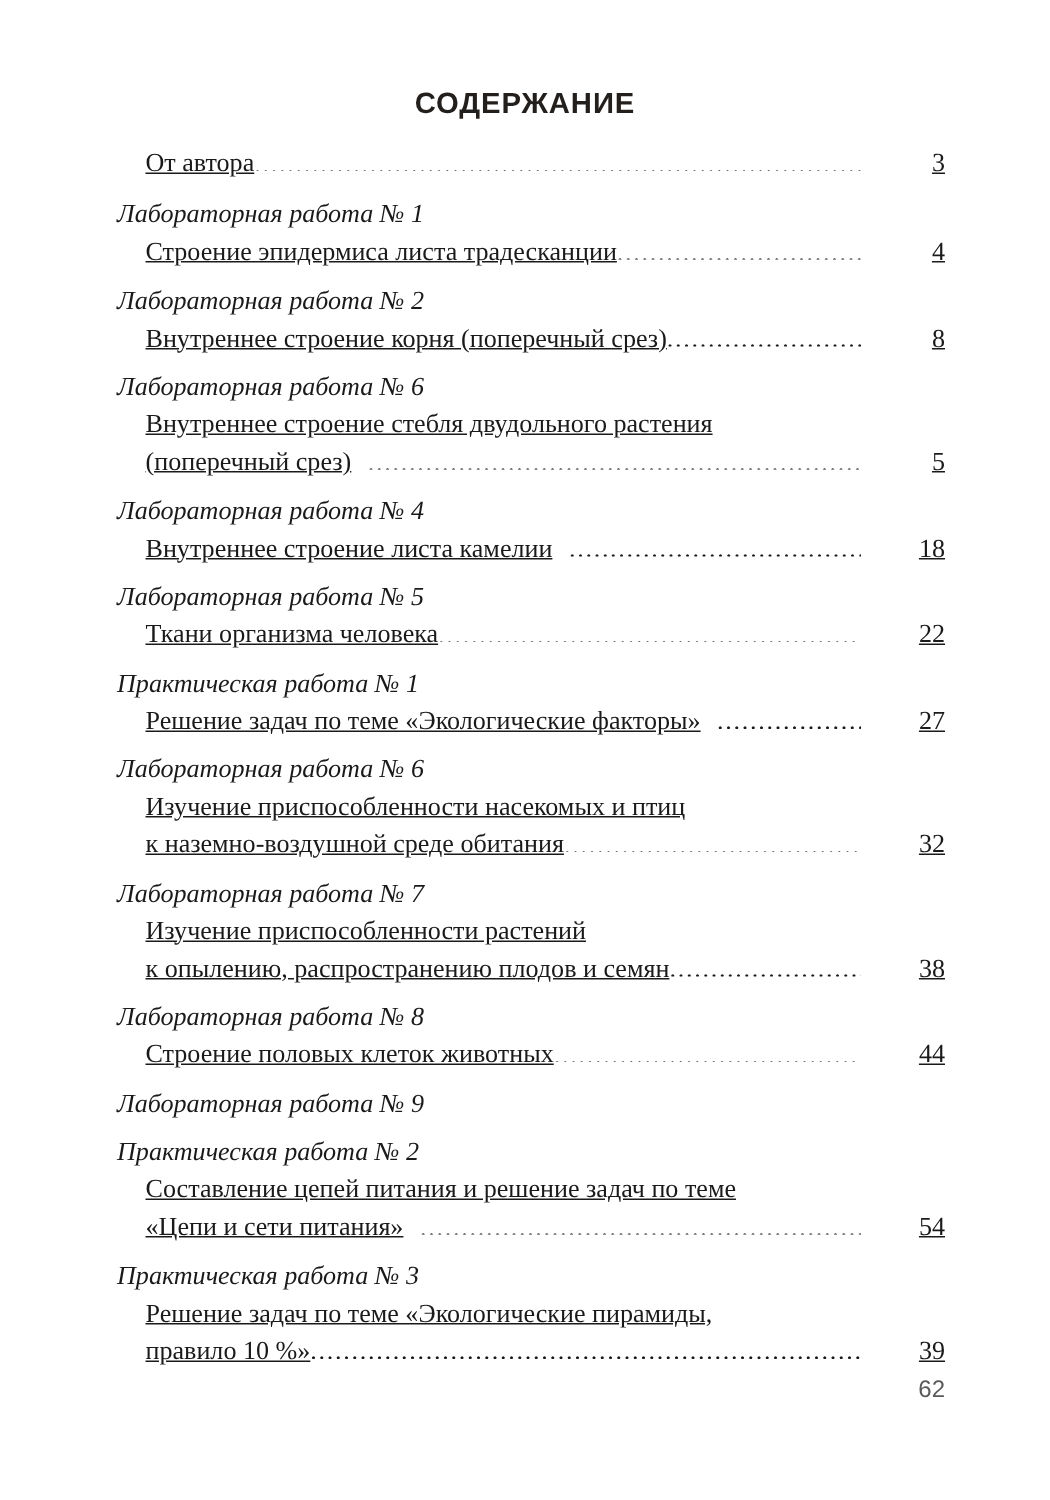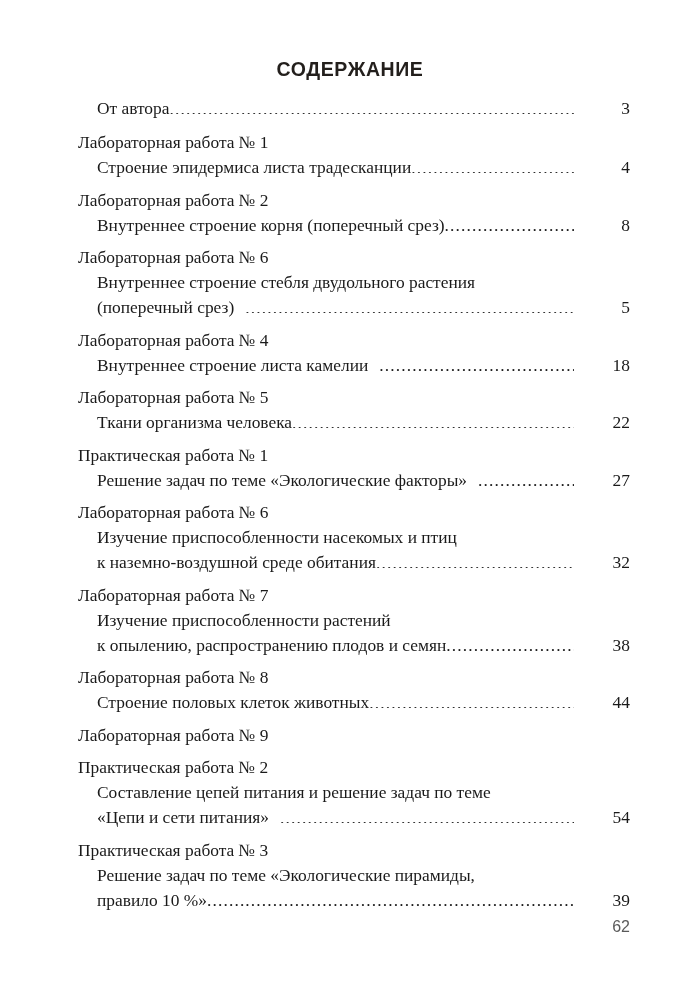--- a/index.html
+++ b/index.html
@@ -50,32 +50,34 @@
 
   .toc-entry {
     margin: 0 0 7.5px 0;
   }
   .toc-entry:first-child {
     margin-bottom: 9px;
   }
 
   
   .entry-head {
+    font-style: italic;
     font-size: 17.4px;
     line-height: 25px;
     white-space: nowrap;
   }
 
   
   .entry-line {
     display: flex;
     align-items: baseline;
     font-size: 17.4px;
     line-height: 25px;
     padding-left: 19px;   
+    text-decoration: underline;
   }
 
   .line-text {
     white-space: pre;
     flex: 0 0 auto;
   }
 
   
   .leader {
     flex: 1 1 auto;

